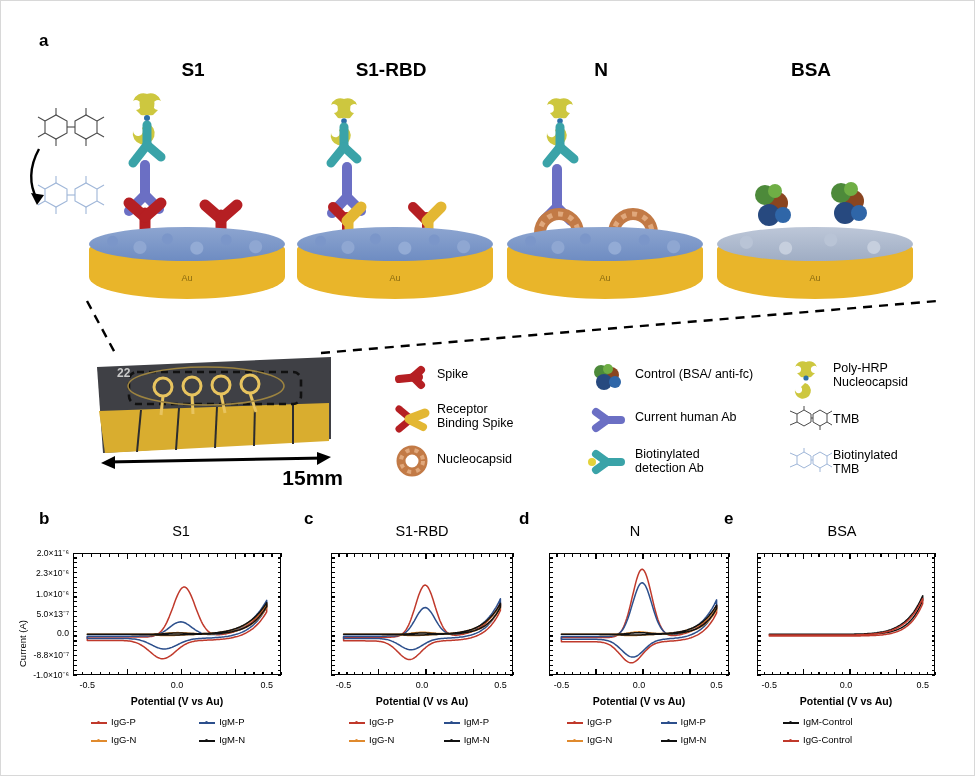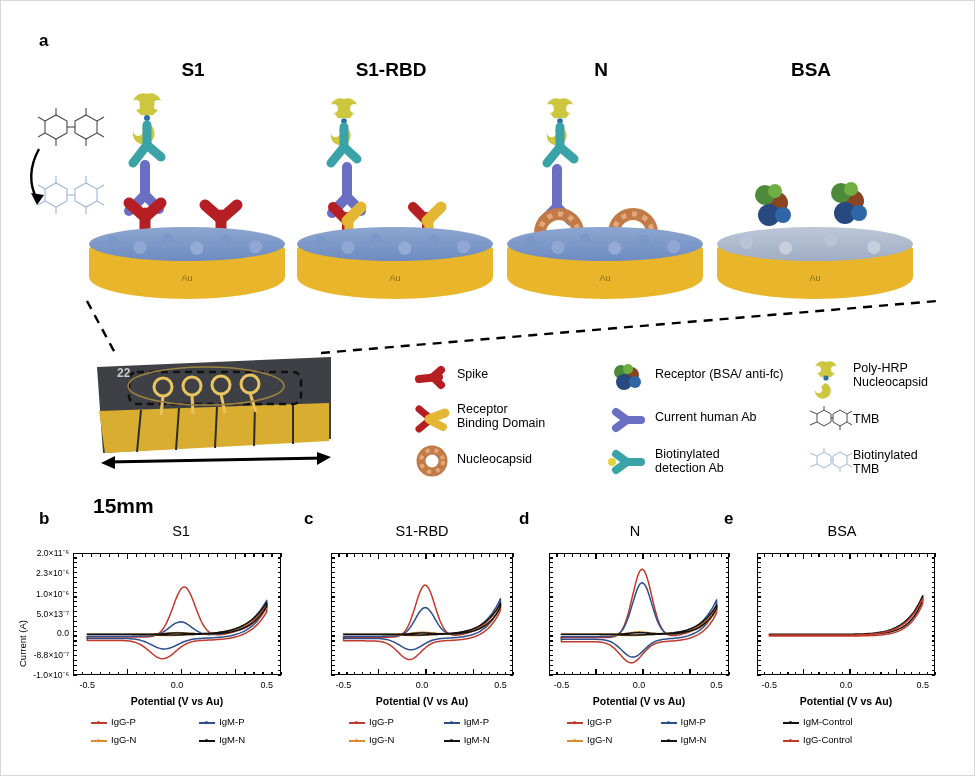--- a/index.html
+++ b/index.html
@@ -29,21 +29,21 @@
                   linear-gradient(#bdc7d8,#9fadc4);}
   .au-label{position:absolute;left:0;top:54px;width:196px;text-align:center;font-size:9px;color:#8a6a10;}
 
   
   .legend-wrap{position:absolute;}
   .lg-item{position:absolute;font-size:12.5px;line-height:14px;}
   .lg-ico{position:absolute;}
 
   
   .chip{position:absolute;}
-  .scale-txt{position:absolute;font-weight:bold;font-size:21px;text-align:left;width:100%;margin-top:28px;}
+  .scale-txt{position:absolute;font-weight:bold;font-size:21px;text-align:right;width:100%;}
 
   
   .chart{position:absolute;}
   .chart-title{position:absolute;width:100%;text-align:center;font-size:14.5px;}
   .plot{position:absolute;border:1.3px solid #000;background:#fff;box-sizing:border-box;}
   .ylab{position:absolute;font-size:9.5px;transform:rotate(-90deg);transform-origin:left top;white-space:nowrap;}
   .ytick{position:absolute;right:0;font-size:8.6px;white-space:nowrap;text-align:right;}
   .xtick{position:absolute;font-size:9px;text-align:center;white-space:nowrap;}
   .xlab{position:absolute;width:100%;text-align:center;font-size:10.5px;font-weight:bold;}
   .tickmark{position:absolute;background:#000;}
@@ -267,21 +267,21 @@
       </g>
       <ellipse cx="113" cy="33" rx="78" ry="19" fill="none" stroke="#9c8340" stroke-width="1.6"></ellipse>
       <text x="24" y="24" font-family="Liberation Sans, sans-serif" font-size="12" font-weight="bold" fill="#c9c9c9">22</text>
       <line x1="14" y1="109" x2="232" y2="105" stroke="#000" stroke-width="3"></line>
       <polygon points="8,110 22,103 22,116" fill="#000"></polygon>
       <polygon points="238,104 224,99 224,112" fill="#000"></polygon>
     </svg>
     <div class="scale-txt" style="left:0;top:113px;">15mm</div>
   </div>
 
-  <div class="legend-wrap" style="left:412px;top:358px;width:560px;height:130px;">
+  <div class="legend-wrap" style="left:392px;top:358px;width:560px;height:130px;">
 
     <div class="lg-ico" style="left:0;top:6px;">
       <svg width="36" height="24">
           <g stroke="#b51f23" stroke-width="8" stroke-linecap="round" fill="none">
         <path d="M6,14 L26,12"></path>
             <path d="M20,12 L28,5"></path>
             <path d="M20,12 L28,20"></path>
           </g>
         </svg>
     </div>
@@ -289,40 +289,40 @@
 
     <div class="lg-ico" style="left:0;top:44px;">
       <svg width="36" height="30">
         <path d="M6,6 L18,16" stroke="#b51f23" stroke-width="7" stroke-linecap="round"></path>
         <path d="M6,26 L18,16" stroke="#b51f23" stroke-width="7" stroke-linecap="round"></path>
         <path d="M16,16 L32,10" stroke="#e3b733" stroke-width="9" stroke-linecap="round"></path>
         <path d="M18,18 L30,24" stroke="#e3b733" stroke-width="8" stroke-linecap="round"></path>
       </svg>
     </div>
     <div class="lg-item" style="left:44px;top:43px;white-space:pre-line;">Receptor
-Binding Domain</div>
+Binding Spike</div>
 
     <div class="lg-ico" style="left:2px;top:86px;">
       <svg width="34" height="32">
         <circle cx="17" cy="16" r="11" fill="none" stroke="#c27a46" stroke-width="9"></circle>
         <circle cx="17" cy="16" r="11" fill="none" stroke="#e0a87c" stroke-width="4" stroke-dasharray="4 5"></circle>
       </svg>
     </div>
     <div class="lg-item" style="left:44px;top:93px;">Nucleocapsid</div>
 
     <div class="lg-ico" style="left:198px;top:4px;">
       <svg width="36" height="28">
         <circle cx="20" cy="12" r="8" fill="#8a4520"></circle>
           <circle cx="10" cy="9" r="7" fill="#4d8a3a"></circle>
         <circle cx="13" cy="19" r="8" fill="#27497f"></circle>
           <circle cx="24" cy="19" r="6" fill="#2f66a8"></circle>
         <circle cx="17" cy="6" r="5" fill="#6fae45"></circle>
       </svg>
     </div>
-    <div class="lg-item" style="left:242px;top:8px;">Receptor (BSA/ anti-fc)</div>
+    <div class="lg-item" style="left:242px;top:8px;">Control (BSA/ anti-fc)</div>
 
     <div class="lg-ico" style="left:198px;top:48px;">
       <svg width="36" height="26">
           <g stroke="#6b6fc4" stroke-width="8" stroke-linecap="round" fill="none">
         <path d="M30,13 L14,13"></path>
             <path d="M16,13 L5,5"></path>
             <path d="M16,13 L5,21"></path>
           </g>
         </svg>
     </div>

